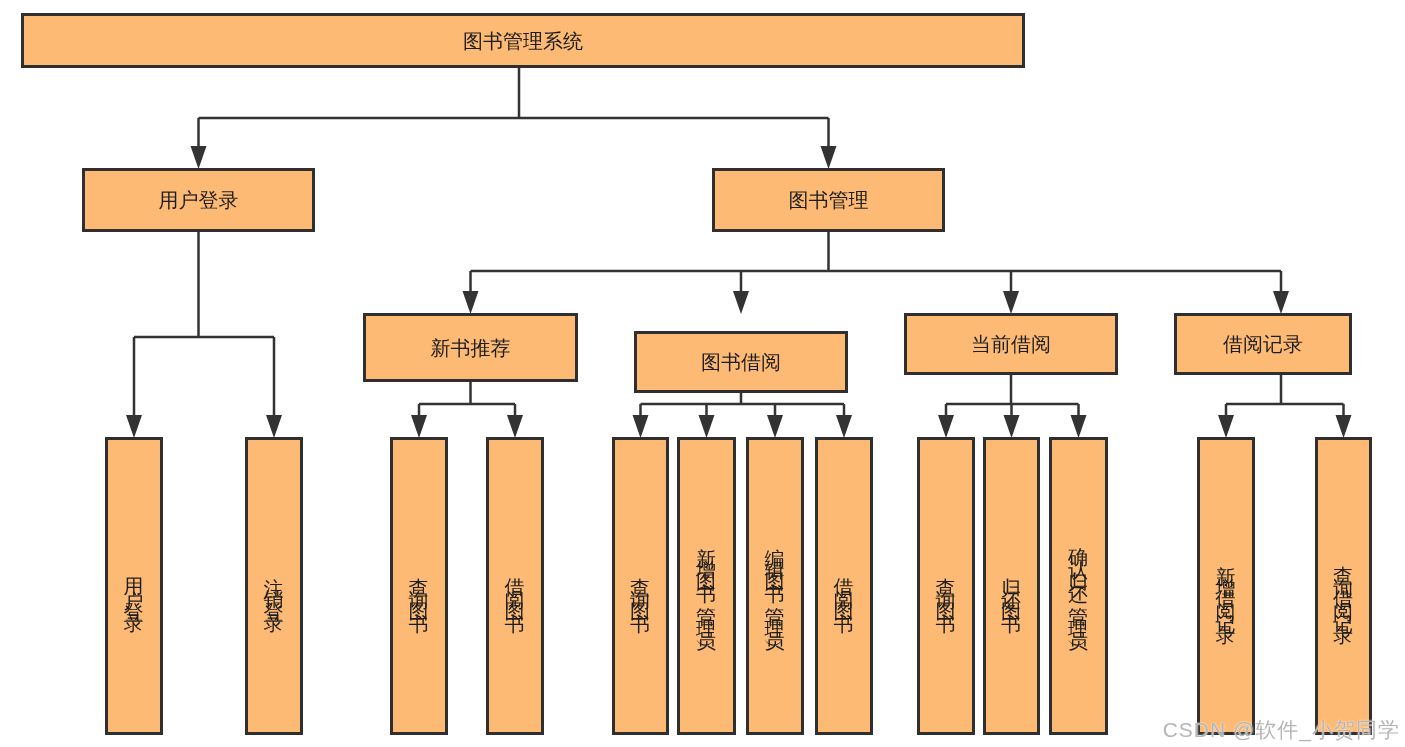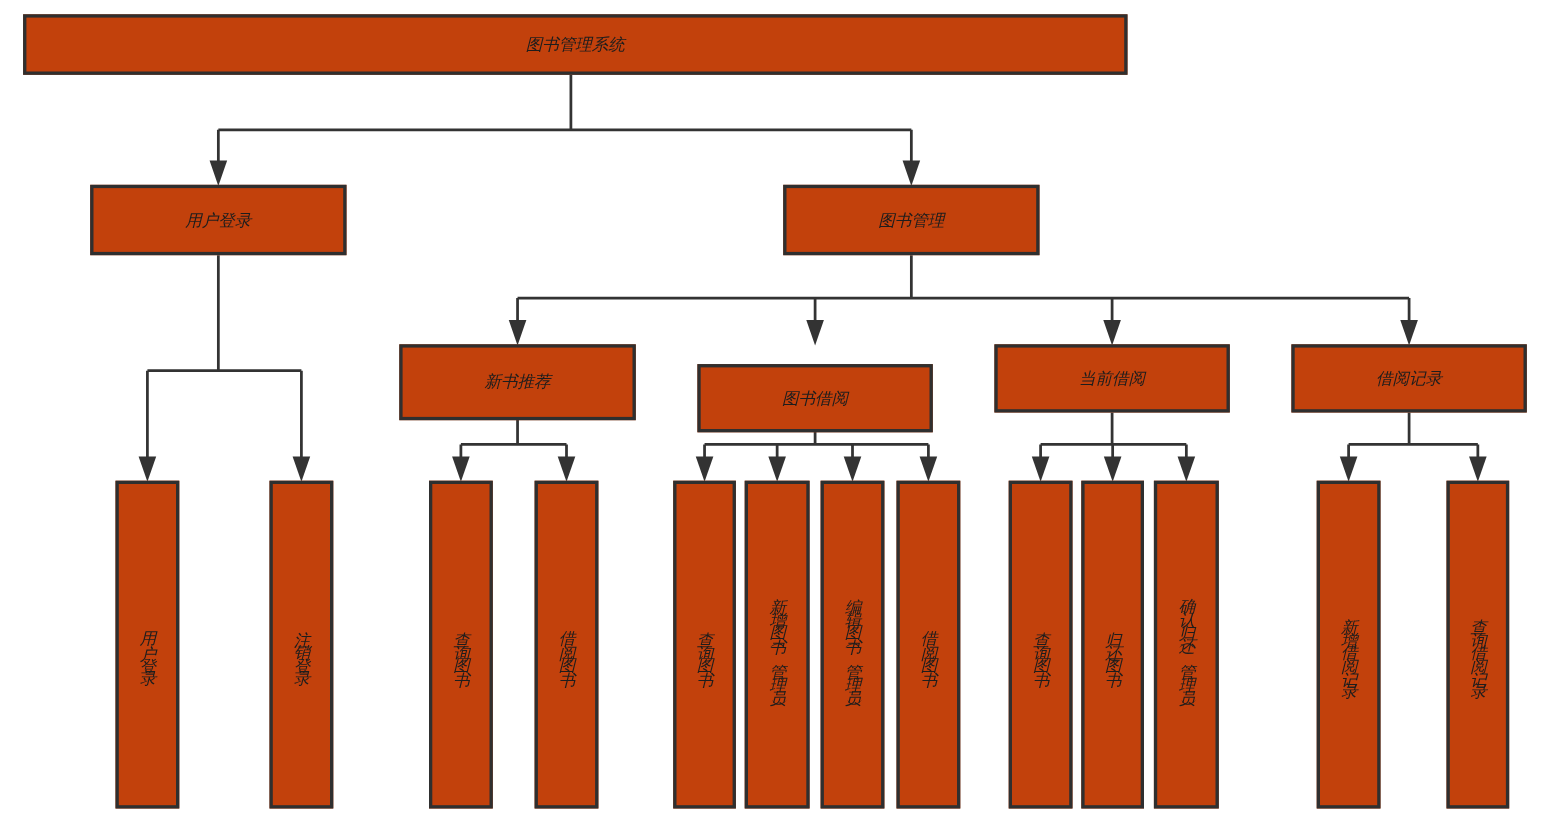--- a/index.html
+++ b/index.html
@@ -16,31 +16,30 @@
     font-family: "Liberation Sans", sans-serif;
   }
   svg.wires {
     position: absolute;
     left: 0; top: 0;
     width: 1405px;
     height: 747px;
   }
   .node {
     position: absolute;
-    background: #c2410c;
+    background: #fdba74;
     border: 3px solid var(--box-border, #2f2f2f);
     box-sizing: border-box;
     display: flex;
     align-items: center;
     justify-content: center;
     color: var(--text, #1d1d1d);
-    font-size: 15px;
+    font-size: 20px;
     line-height: 1;
     white-space: nowrap;
-    font-style: italic;
   }
   .node.vertical span {
     writing-mode: vertical-rl;
     text-orientation: mixed;
     letter-spacing: 12px;
   }
   .watermark {
     position: absolute;
     right: 5px;
     bottom: 3px;
@@ -88,21 +87,21 @@
       </div>
       <div class="node" style="left: 363px; top: 313px; width: 215px; height: 69px;">
         <span>新书推荐</span>
       </div>
       <div class="node" style="left: 634px; top: 331px; width: 214px; height: 62px;">
         <span>图书借阅</span>
       </div>
       <div class="node" style="left: 904px; top: 313px; width: 214px; height: 62px;">
         <span>当前借阅</span>
       </div>
-      <div class="node" style="left: 1174px; top: 313px; width: 214px; height: 62px;">
+      <div class="node" style="left: 1174px; top: 313px; width: 178px; height: 62px;">
         <span>借阅记录</span>
       </div>
       <div class="node vertical" style="left: 105px; top: 437px; width: 58px; height: 298px;">
         <span>用户登录</span>
       </div>
       <div class="node vertical" style="left: 245px; top: 437px; width: 58px; height: 298px;">
         <span>注销登录</span>
       </div>
       <div class="node vertical" style="left: 390px; top: 437px; width: 58px; height: 298px;">
         <span>查询图书</span>
@@ -131,13 +130,14 @@
       <div class="node vertical" style="left: 1049px; top: 437px; width: 59px; height: 298px;">
         <span>确认归还（管理员）</span>
       </div>
       <div class="node vertical" style="left: 1197px; top: 437px; width: 58px; height: 298px;">
         <span>新增借阅记录</span>
       </div>
       <div class="node vertical" style="left: 1315px; top: 437px; width: 57px; height: 298px;">
         <span>查询借阅记录</span>
       </div>
     </div>
+  <div class="watermark">CSDN @软件_小贺同学</div>
 </div>
 
 </body></html>

